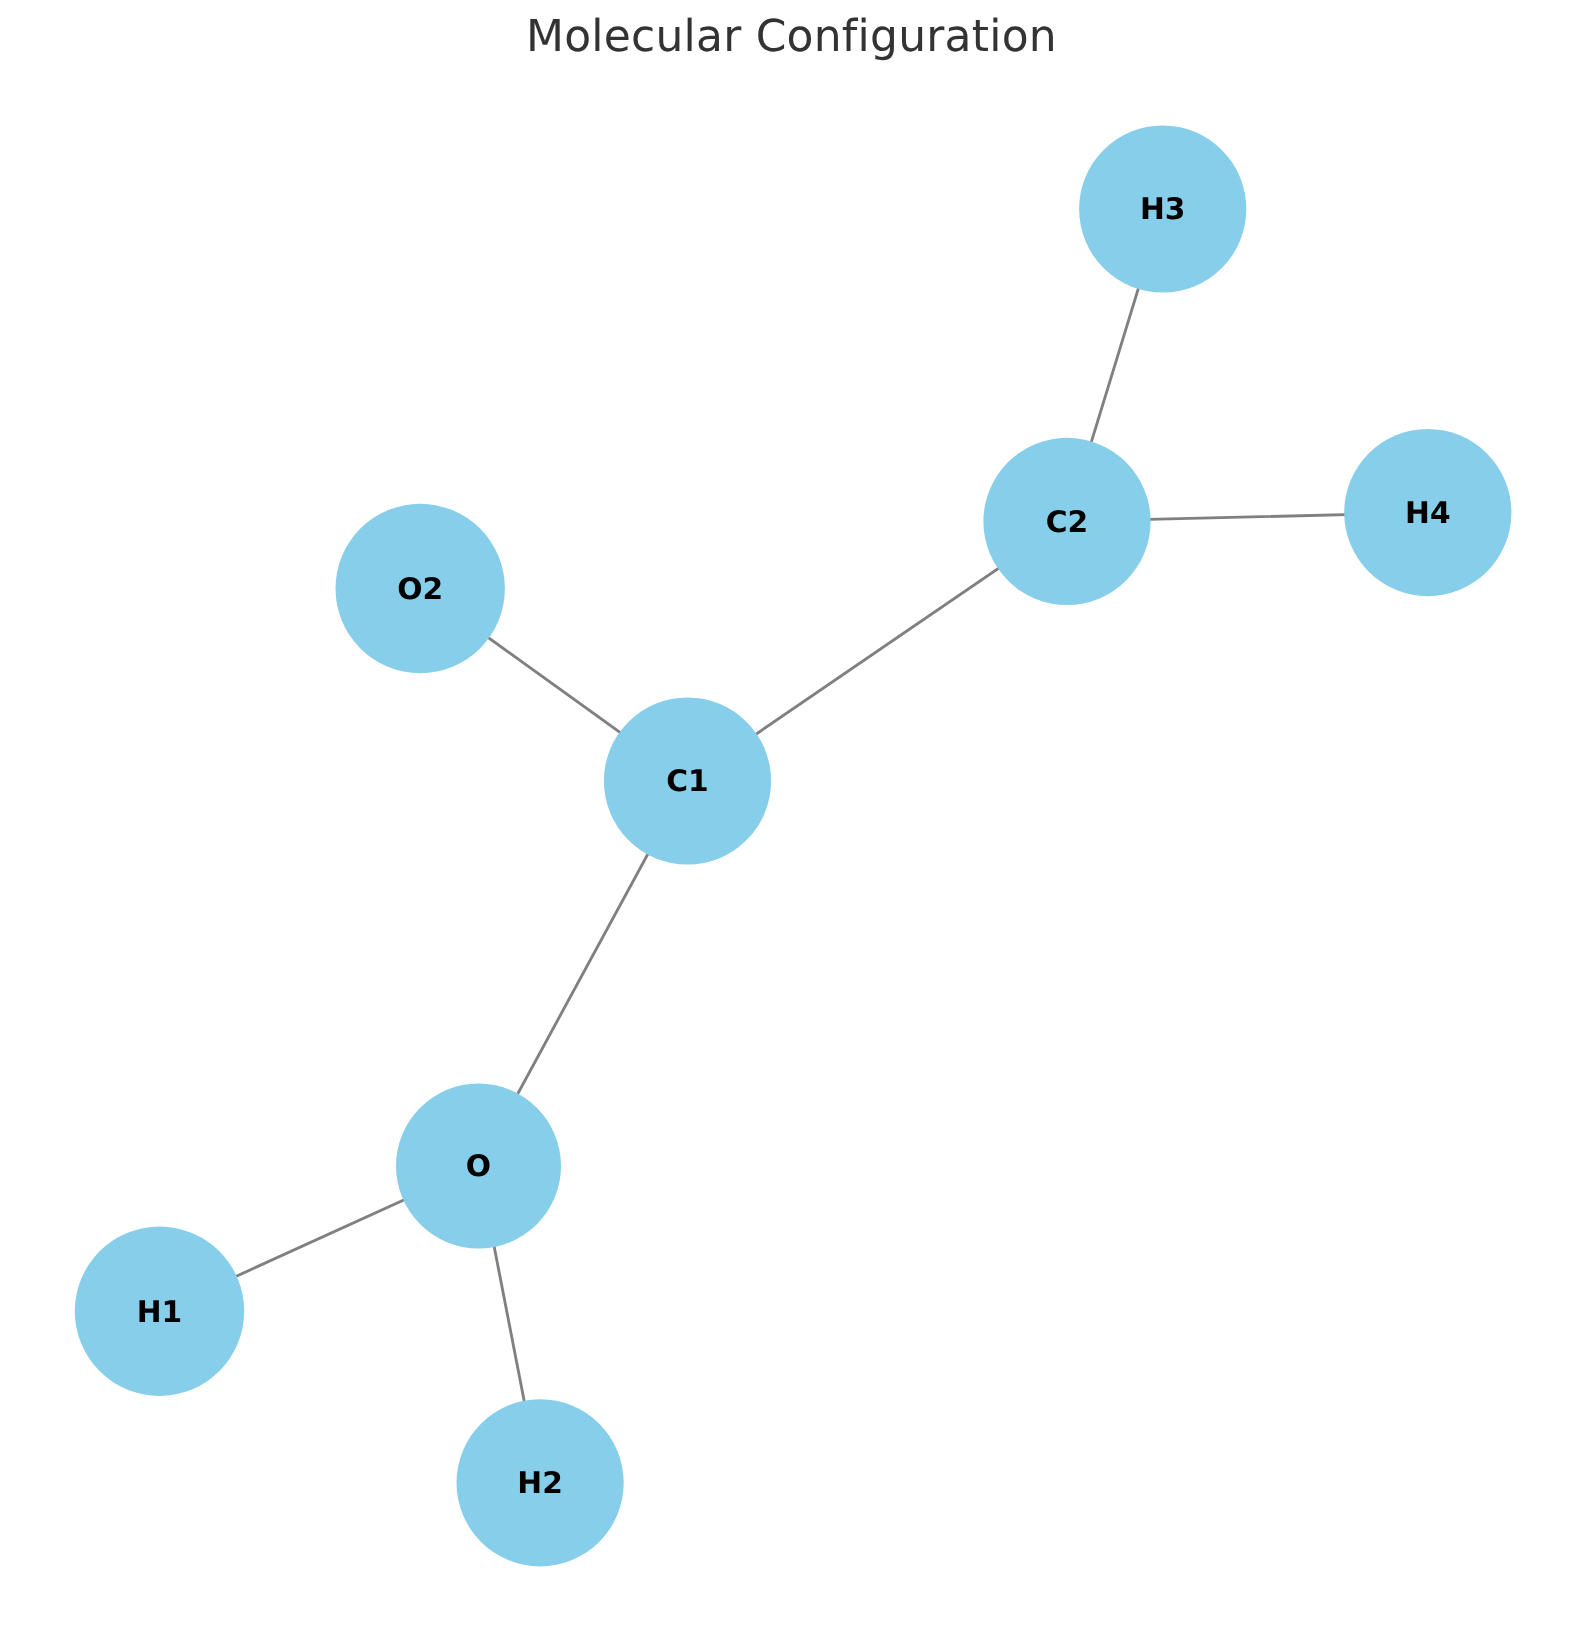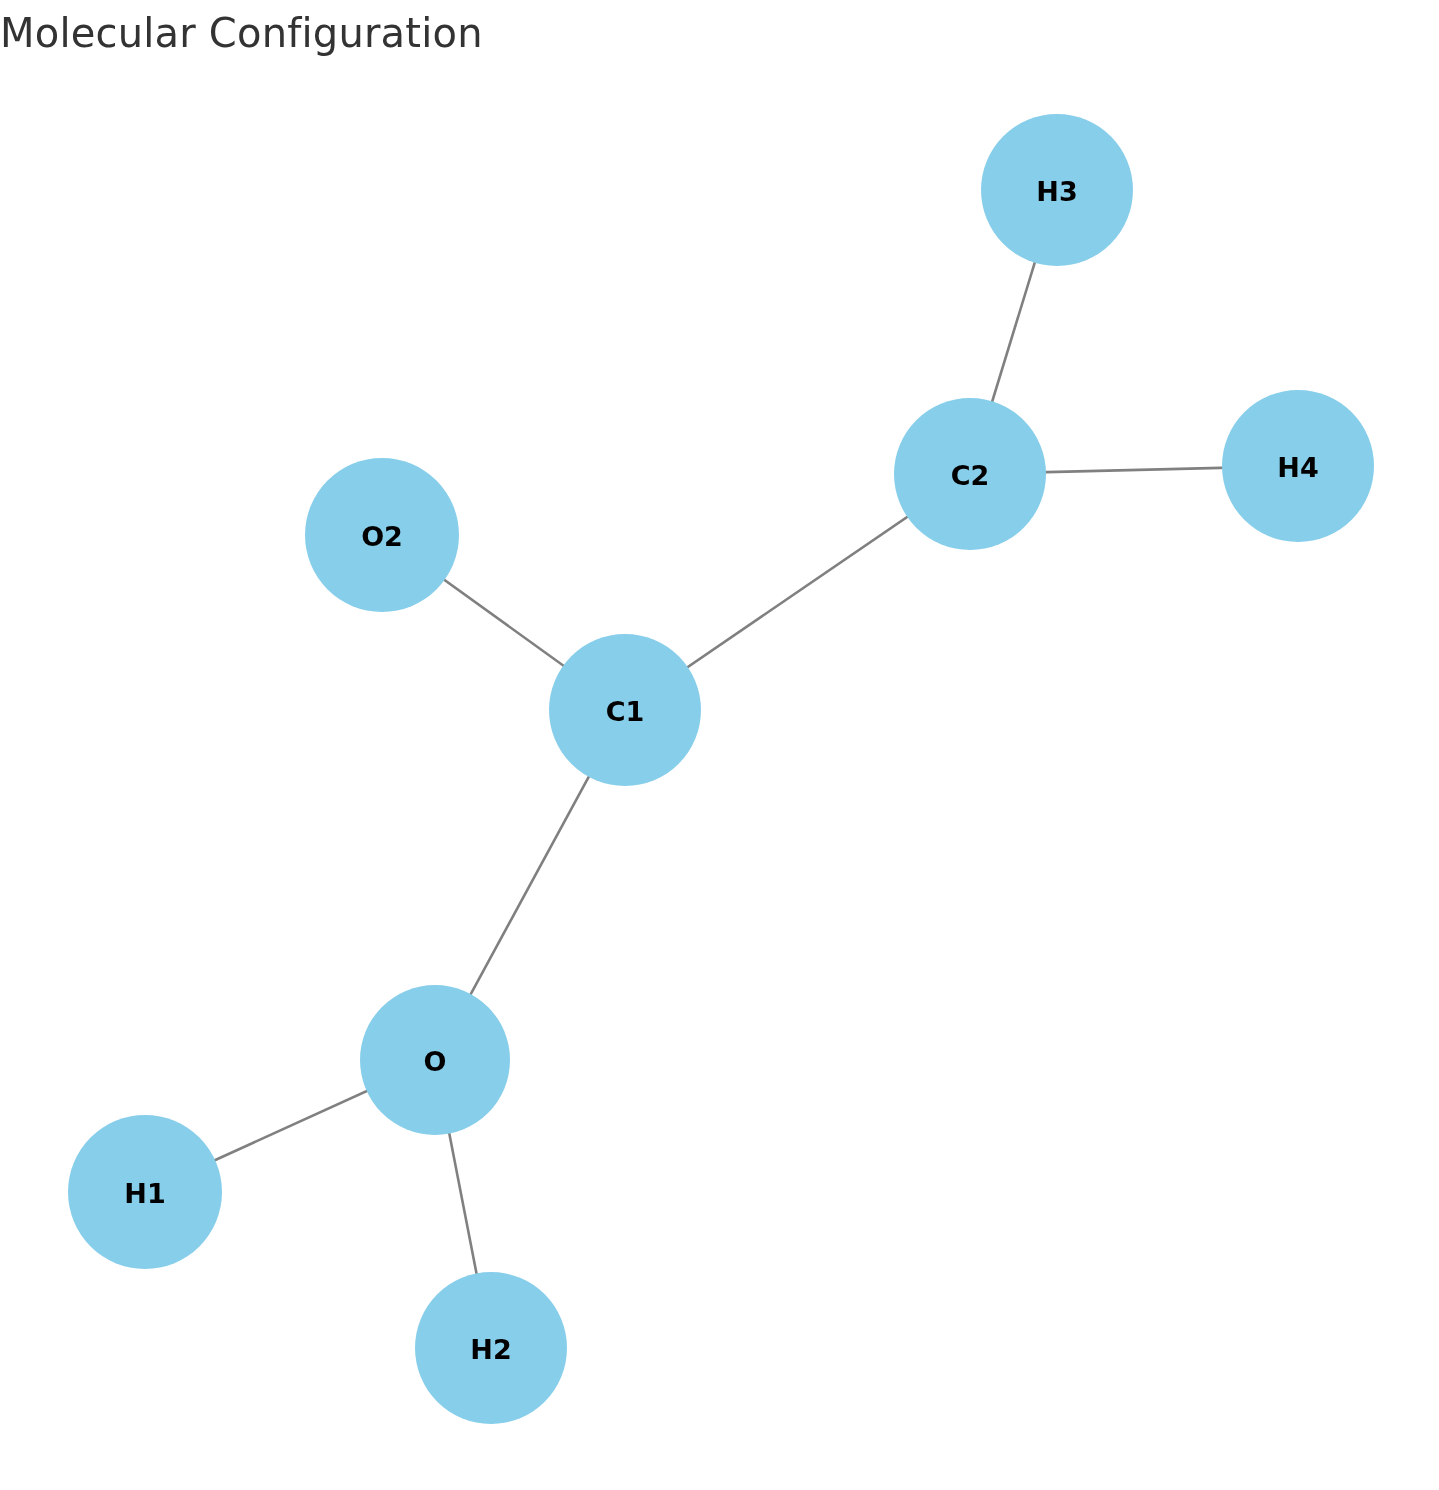--- a/index.html
+++ b/index.html
@@ -20,21 +20,21 @@
     top: 0;
     width: 1439px;
     height: 1490px;
     background: #ffffff;
   }
   #figure-title {
     position: absolute;
     left: 0;
     top: 10px;
     width: 1439px;
-    text-align: left;
+    text-align: center;
     font-family: "DejaVu Sans", sans-serif;
     font-size: 40px;
     font-weight: 400;
     color: #333333;
     letter-spacing: 0.2px;
     white-space: nowrap;
   }
   #graph-canvas {
     position: absolute;
     left: 0;

